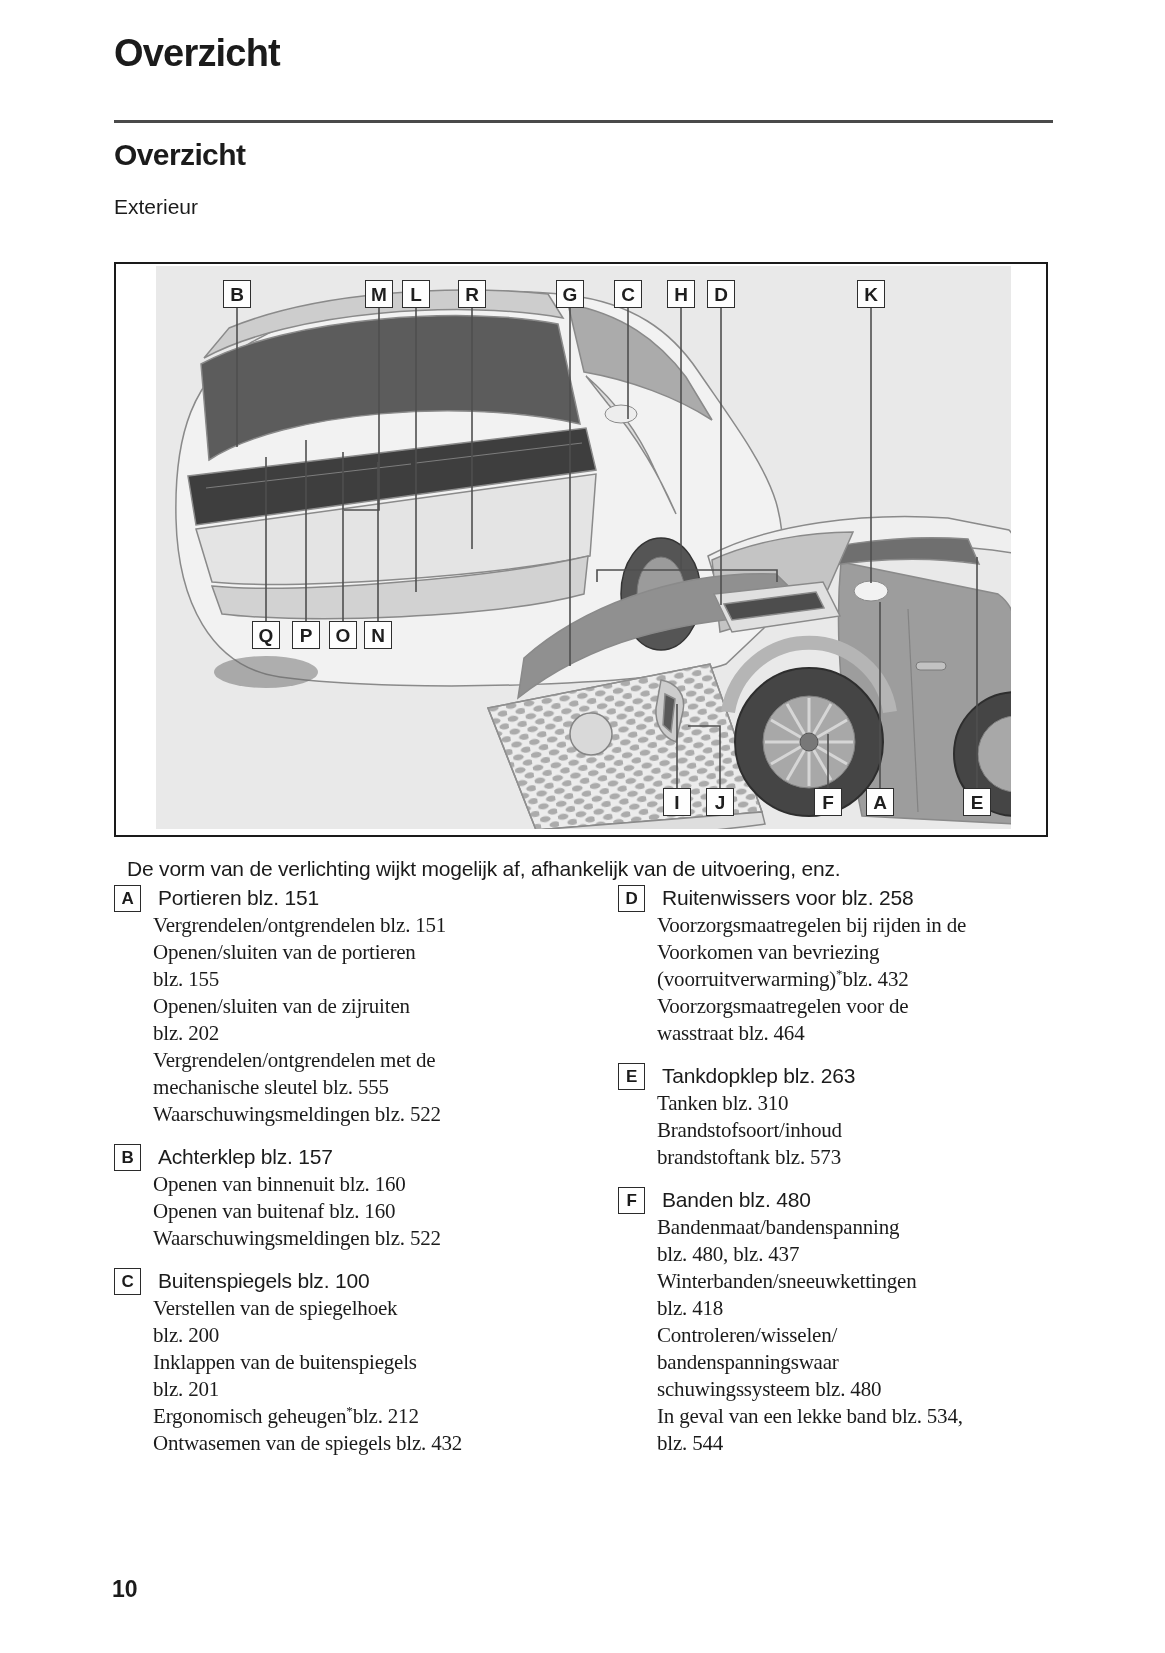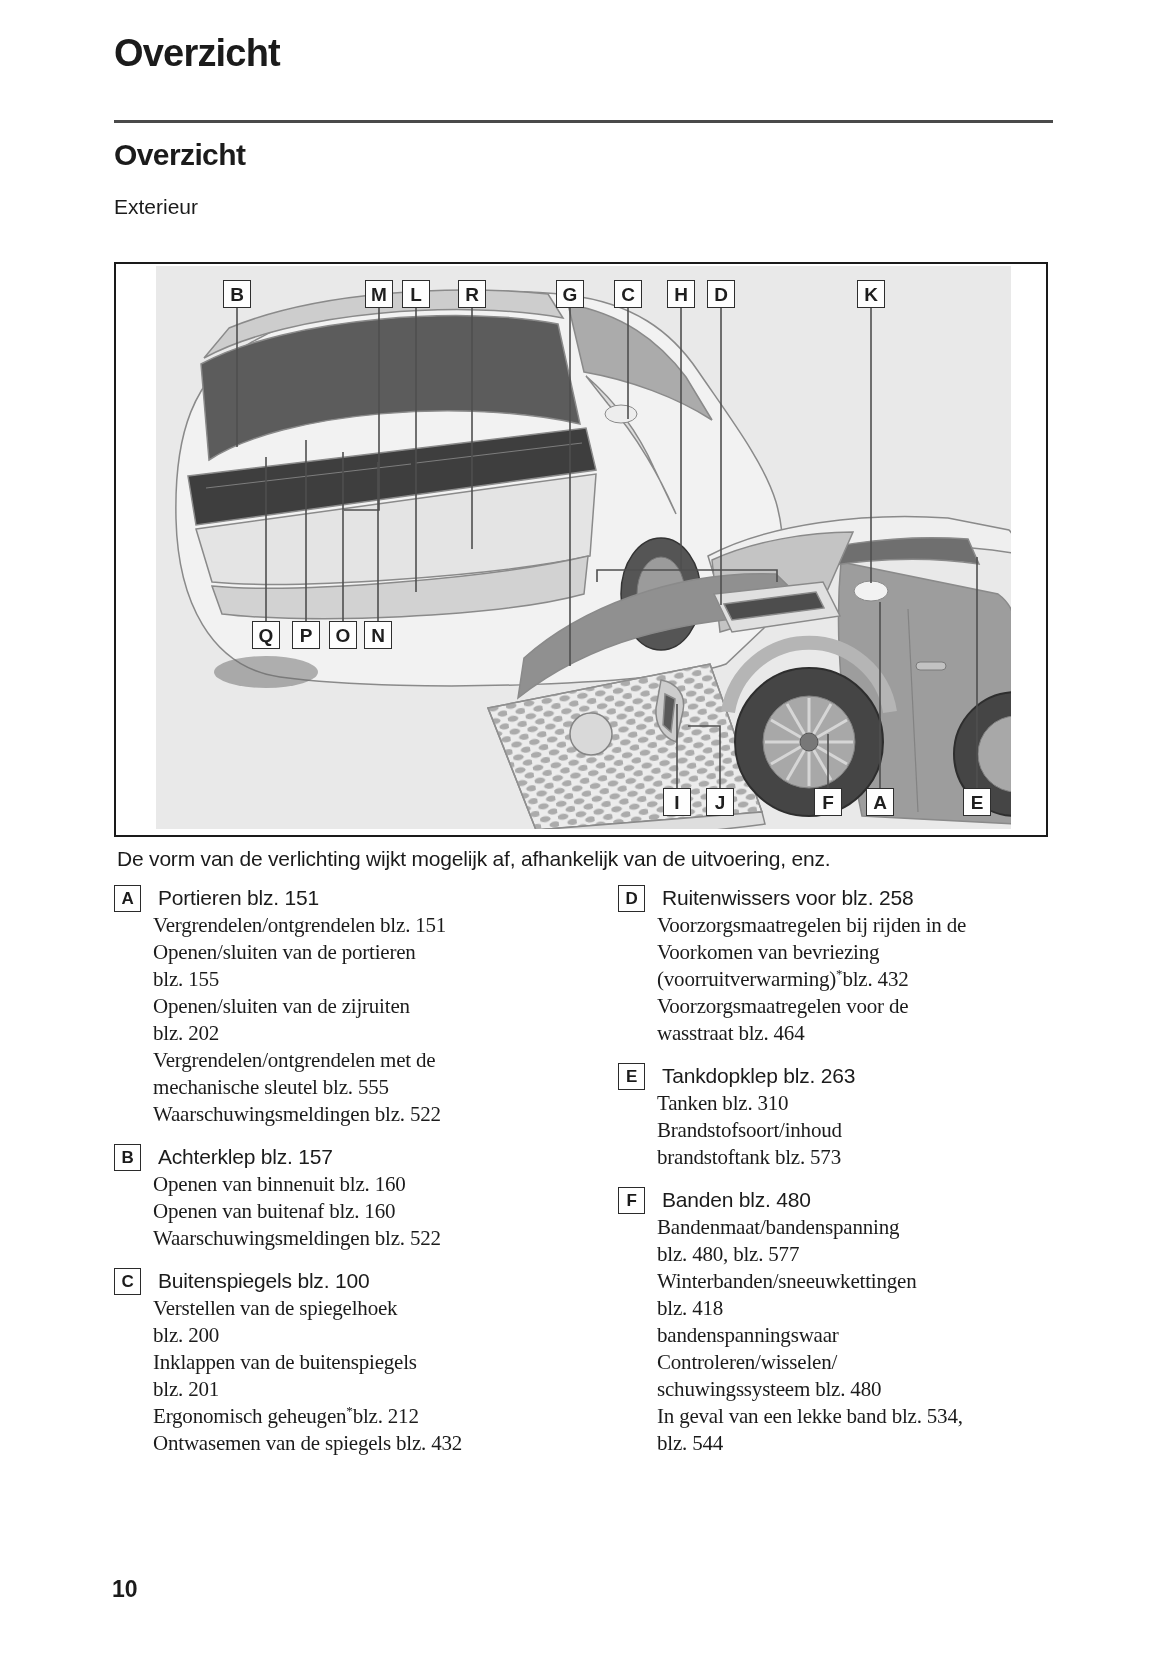--- a/index.html
+++ b/index.html
@@ -16,21 +16,21 @@
     position:absolute;left:114px;top:262px;width:934px;height:575px;
     border:2px solid #1a1a1a;box-sizing:border-box;background:#fff;overflow:hidden;
   }
   .diagram svg{position:absolute;left:0;top:0;width:930px;height:571px;display:block;}
   .marker{
     position:absolute;width:28px;height:28px;background:#fefefe;
     border:1.5px solid #2e2e2e;box-sizing:border-box;
     display:flex;align-items:center;justify-content:center;
     font-size:19px;font-weight:600;color:#1e1e1e;line-height:1;
   }
-  .note{position:absolute;left:114px;top:844px;font-size:21px;margin:3px;letter-spacing:-0.2px;}
+  .note{position:absolute;left:114px;top:844px;font-size:21px;margin:13px;letter-spacing:-0.2px;}
   .col{position:absolute;top:884px;font-size:21px;line-height:27px;letter-spacing:-0.2px;}
   .col-left{left:114px;width:480px;}
   .col-right{left:618px;width:455px;}
   .legend-item{margin-bottom:15px;}
   .item-head{display:flex;align-items:flex-start;}
   .badge{
     flex:0 0 27px;width:27px;height:27px;border:1.5px solid #2b2b2b;box-sizing:border-box;
     display:inline-flex;align-items:center;justify-content:center;
     font-weight:700;font-size:17px;margin-right:12px;margin-top:1px;background:#fff;
   }
@@ -223,24 +223,24 @@
       <div class="cont"><span>Tanken blz. 310</span></div>
       <div class="cont"><span>Brandstofsoort/inhoud</span></div>
       <div class="cont"><span>brandstoftank blz. 573</span></div>
     </div>
     <div class="legend-item">
       <div class="item-head">
         <span class="badge">F</span>
         <span class="first-line">Banden blz. 480</span>
       </div>
       <div class="cont"><span>Bandenmaat/bandenspanning</span></div>
-      <div class="cont"><span>blz. 480, blz. 577</span></div>
+      <div class="cont"><span>blz. 480, blz. 437</span></div>
       <div class="cont"><span>Winterbanden/sneeuwkettingen</span></div>
       <div class="cont"><span>blz. 418</span></div>
+      <div class="cont"><span>Controleren/wisselen/</span></div>
       <div class="cont"><span>bandenspanningswaar</span></div>
-      <div class="cont"><span>Controleren/wisselen/</span></div>
       <div class="cont"><span>schuwingssysteem blz. 480</span></div>
       <div class="cont"><span>In geval van een lekke band blz. 534,</span></div>
       <div class="cont"><span>blz. 544</span></div>
     </div>
   </div>
 
 <div class="pagenum">10</div>
 
 </body></html>

